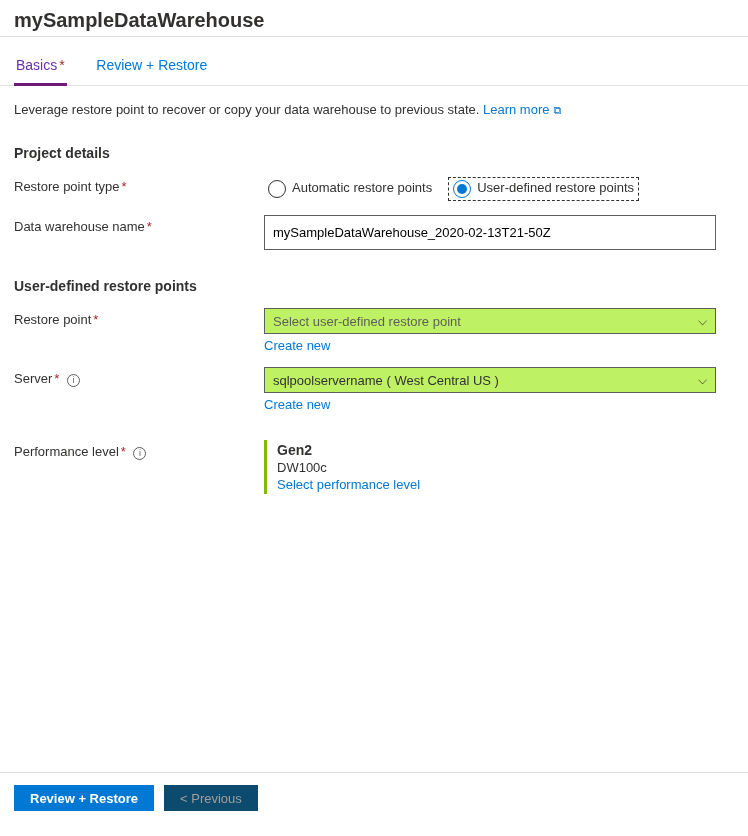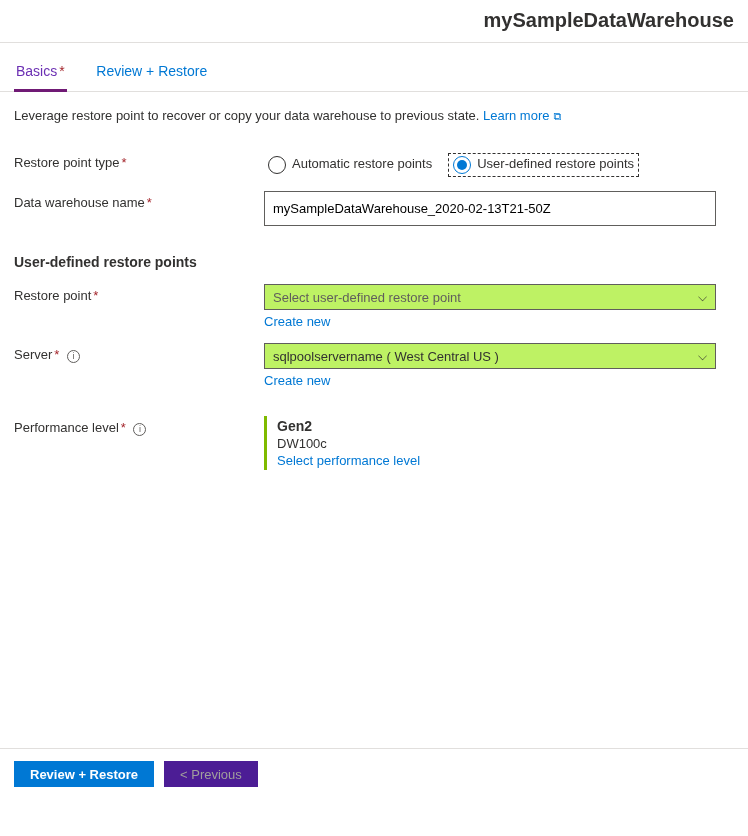--- a/index.html
+++ b/index.html
@@ -1,18 +1,18 @@
 <!DOCTYPE html>
 <html><head>
   <meta charset="utf-8">
   <style>
     * { box-sizing: border-box; margin: 0; padding: 0; }
     body { font-family: "Segoe UI", Arial, sans-serif; font-size: 13px; color: #323130; background: #fff; width: 748px; }
     .page { padding: 0; }
-    .header { padding: 8px 14px 10px; border-bottom: 1px solid #e1dfdd; text-align: right; }
+    .header { padding: 8px 14px 4px; border-bottom: 1px solid #e1dfdd; }
     .page-title { font-size: 20px; font-weight: 600; line-height: 1.2; }
     .page-subtitle { font-size: 11px; color: #605e5c; margin-top: 0px; }
     .tabs { padding: 14px 14px 0; border-bottom: 1px solid #e1dfdd; }
     .tab { display: inline-block; padding: 6px 2px 10px; margin-right: 24px; cursor: pointer; font-size: 14px; }
     .tab.active { color: #6b2fb3; border-bottom: 3px solid #701a75; margin-bottom: -1px; }
     .tab.inactive { color: #0078d4; }
     .req { color: #a4262c; margin-left: 2px; }
     .content { padding: 16px 14px 24px; }
     .intro { font-size: 13px; margin-bottom: 28px; }
     .link { color: #0078d4; cursor: pointer; }
@@ -32,21 +32,21 @@
     .select-placeholder { color: #605e5c; }
     .chevron { font-size: 12px; color: #323130; }
     .sublink { color: #0078d4; font-size: 13px; margin-top: 4px; cursor: pointer; display: inline-block;}
     .info-icon { display: inline-flex; width: 13px; height: 13px; border: 1px solid #605e5c; border-radius: 50%; align-items: center; justify-content: center; font-size: 9px; color: #605e5c; margin-left: 4px; font-style: normal; cursor: default;}
     .perf-box { border-left: 3px solid #7fba00; padding: 2px 10px; }
     .perf-gen { font-weight: 600; font-size: 14px; }
     .perf-sku { font-size: 13px; margin-top: 2px; }
     .footer { border-top: 1px solid #e1dfdd; padding: 12px 14px; display: flex; gap: 10px; margin-top: 240px;}
     .btn { height: 26px; padding: 0 16px; font-size: 13px; font-family: inherit; border: none; cursor: pointer; }
     .btn-primary { background: #0078d4; color: #fff; font-weight: 600; }
-    .btn-secondary { background: #4c1d95; color: #a19f9d; cursor: not-allowed; }
+    .btn-secondary { background: #0c4a6e; color: #a19f9d; cursor: not-allowed; }
   </style>
 </head>
 <body>
 
 <div class="page">
   <div class="header">
     <div class="page-title">mySampleDataWarehouse</div>
   </div>
 
   <div class="tabs">
@@ -57,20 +57,21 @@
   </div>
 
   <div class="content">
     <p class="intro">
       <span>Leverage restore point to recover or copy your data warehouse to previous state. </span>
       <span class="link">
         <span>Learn more</span><span class="ext">⧉</span>
       </span>
     </p>
 
+    <div class="section-title">Project details</div>
 
     <div class="form-row">
       <div class="form-label">
         <span>Restore point type</span><span class="req">*</span>
       </div>
       <div class="form-field radio-group">
         <label class="radio-opt">
           <span class="radio-circle"></span>
           <span>Automatic restore points</span>
         </label>

